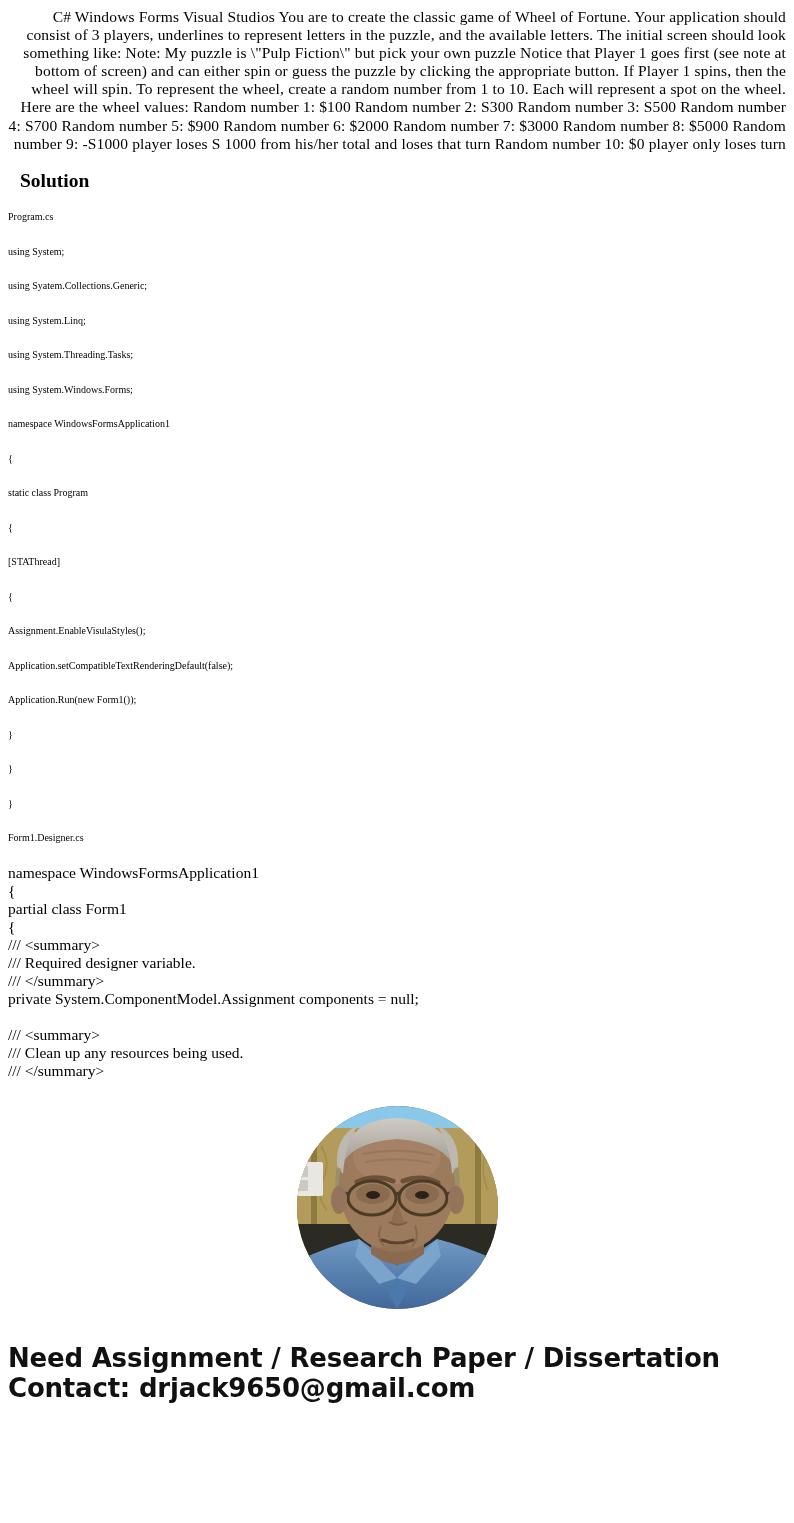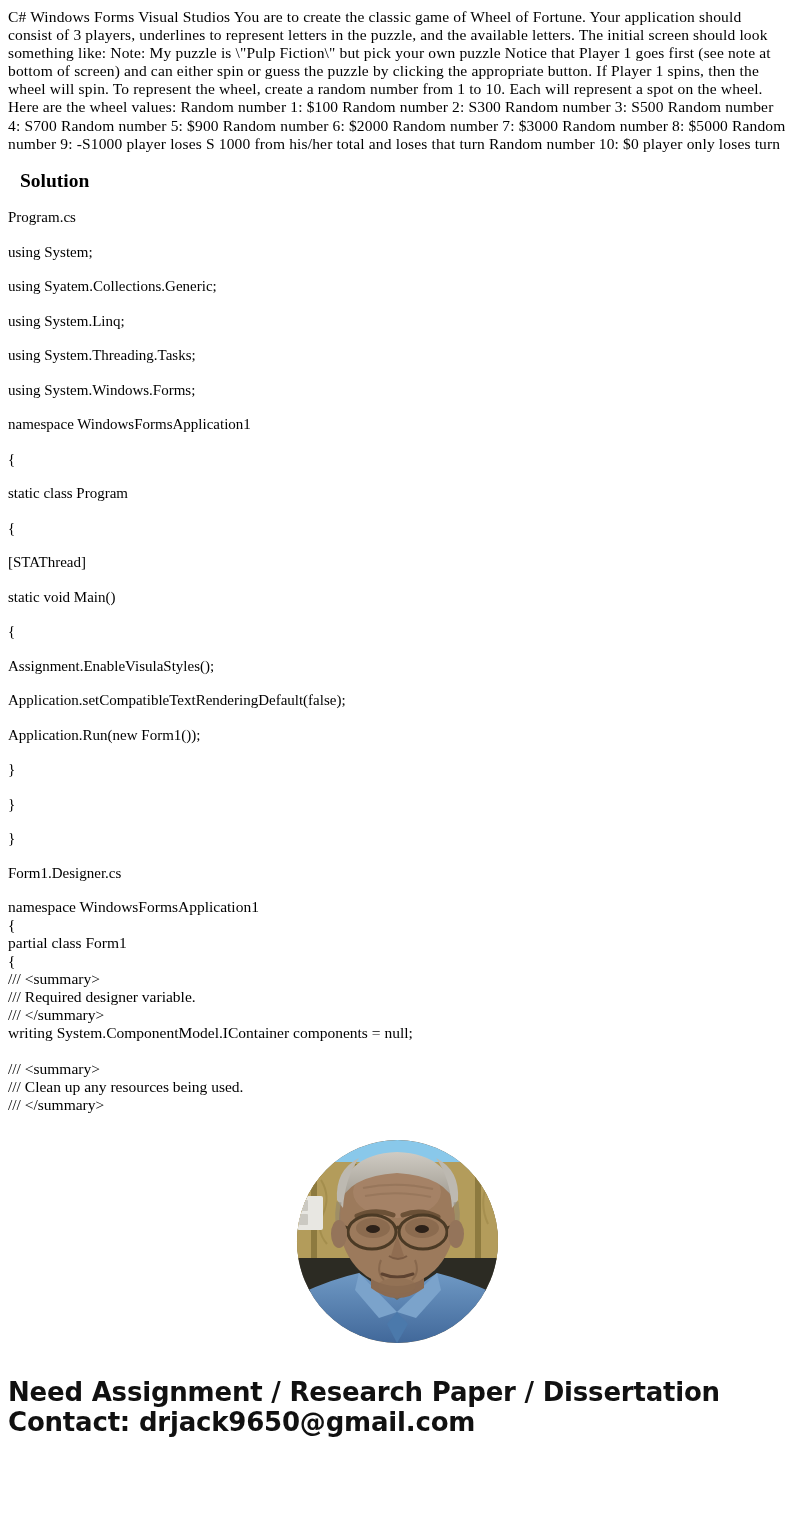--- a/index.html
+++ b/index.html
@@ -18,36 +18,36 @@
   .page {
     width: 794px;
     box-sizing: border-box;
     padding: 0 8px;
     position: relative;
   }
   
   .intro {
     font-size: 15.5px;
     line-height: 18.1px;
-    text-align: left;
+    text-align: right;
     margin: 8px 0 0 0;
     padding: 0;
     letter-spacing: 0.01em;
   }
   
   .solution-heading {
     font-size: 19.5px;
     font-weight: bold;
     line-height: 22px;
     margin: 17px 0 0 12px;
     padding: 0;
   }
   
   .code-line {
-    font-size: 15px;
+    font-size: 10px;
     line-height: 18px;
     margin: 16.5px 0 0 0;
     padding: 0;
     white-space: pre-wrap;
   }
   
   .tight-block {
     margin: 16.5px 0 0 0;
     padding: 0;
   }
@@ -113,40 +113,39 @@
   <p class="code-line">using System;</p>
   <p class="code-line">using Syatem.Collections.Generic;</p>
   <p class="code-line">using System.Linq;</p>
   <p class="code-line">using System.Threading.Tasks;</p>
   <p class="code-line">using System.Windows.Forms;</p>
   <p class="code-line">namespace WindowsFormsApplication1</p>
   <p class="code-line">{</p>
   <p class="code-line">static class Program</p>
   <p class="code-line">{</p>
   <p class="code-line">[STAThread]</p>
-  <p class="code-line">static void Main()</p>
   <p class="code-line">{</p>
   <p class="code-line">Assignment.EnableVisulaStyles();</p>
   <p class="code-line">Application.setCompatibleTextRenderingDefault(false);</p>
   <p class="code-line">Application.Run(new Form1());</p>
   <p class="code-line">}</p>
   <p class="code-line">}</p>
   <p class="code-line">}</p>
 
   <p class="code-line">Form1.Designer.cs</p>
 
   <div class="tight-block">
     <div class="tight-line">namespace WindowsFormsApplication1</div>
     <div class="tight-line">{</div>
     <div class="tight-line">partial class Form1</div>
     <div class="tight-line">{</div>
     <div class="tight-line">/// &lt;summary&gt;</div>
     <div class="tight-line">/// Required designer variable.</div>
     <div class="tight-line">/// &lt;/summary&gt;</div>
-    <div class="tight-line">writing System.ComponentModel.IContainer components = null;</div>
+    <div class="tight-line">private System.ComponentModel.Assignment components = null;</div>
     <div class="tight-line blank"></div>
     <div class="tight-line">/// &lt;summary&gt;</div>
     <div class="tight-line">/// Clean up any resources being used.</div>
     <div class="tight-line">/// &lt;/summary&gt;</div>
   </div>
 
   <div class="avatar-wrap">
     <div class="avatar">
       <svg viewBox="0 0 201 203" preserveAspectRatio="xMidYMid slice">
         <defs>

